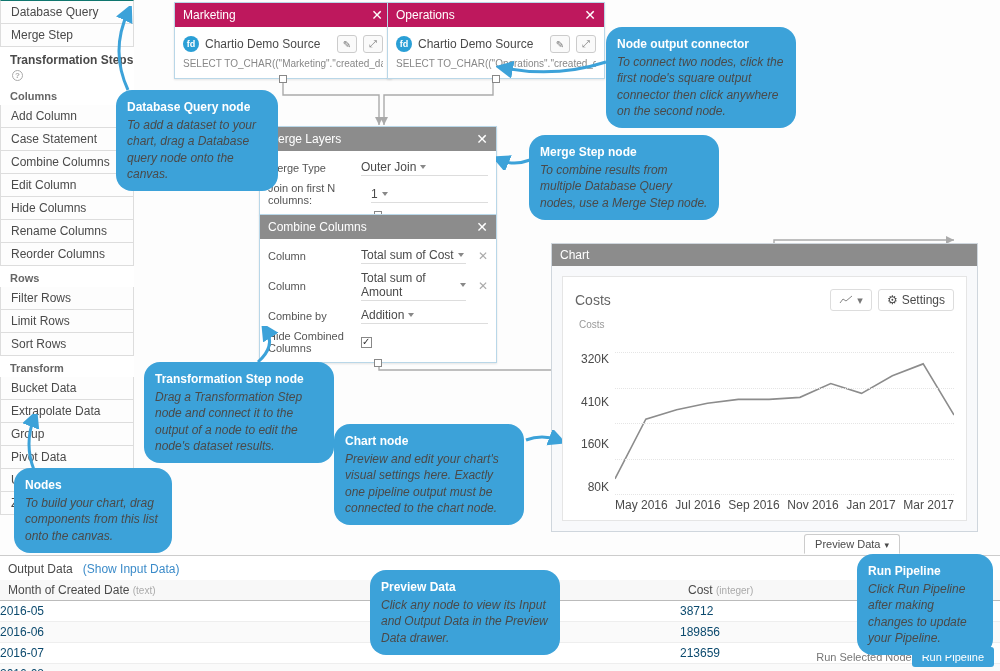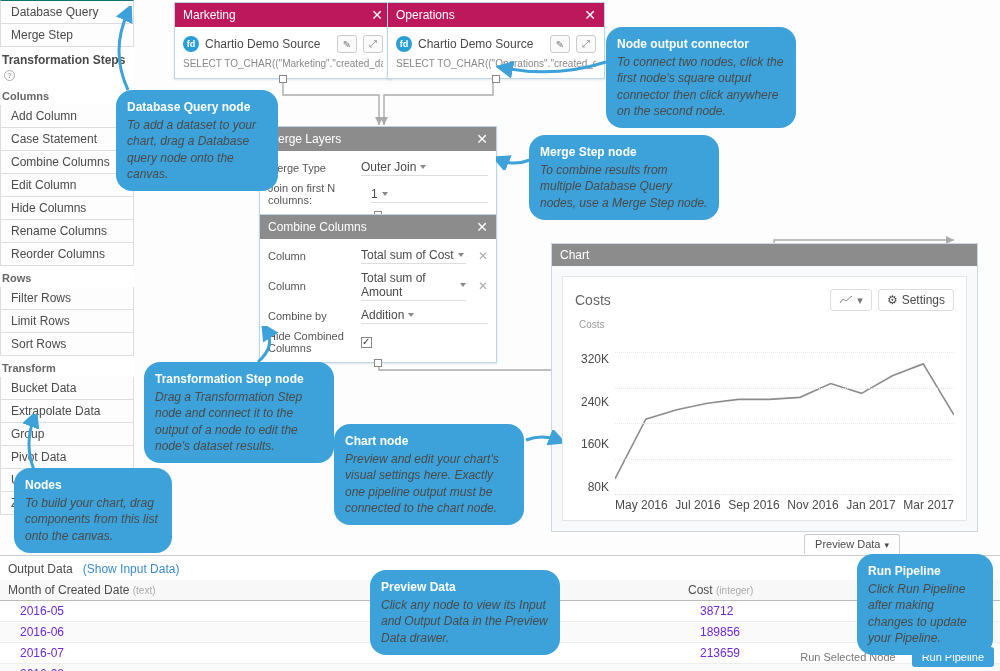--- a/index.html
+++ b/index.html
@@ -1,20 +1,20 @@
 <!DOCTYPE html>
 <html><head>
 <meta charset="utf-8">
 <style>
 *{box-sizing:border-box;margin:0;padding:0;font-family:"Helvetica Neue",Arial,sans-serif;font-size:12px;color:#4a4a4a}
 body{background:#fdfdfd;width:1000px;height:671px;overflow:hidden;position:relative}
 .sidebar{position:absolute;left:0;top:0;width:134px;background:#fff}
 .side-item{border:1px solid #ddd;border-top:none;padding:4px 10px;background:#fdfdfd;cursor:grab}
 .side-item:first-child{border-top:1px solid #0f766e}
-.side-head{font-weight:bold;padding:6px 0 3px 2px;color:#333}
+.side-head{font-weight:bold;padding:6px 0 3px 10px;color:#333}
 .side-head.h2{font-size:11px;color:#666;padding-top:6px}
 .info-icon{display:inline-block;width:11px;height:11px;border:1px solid #aaa;border-radius:50%;font-size:8px;line-height:9px;text-align:center;color:#aaa;margin-left:2px}
 .canvas{position:absolute;left:134px;top:0;right:0;height:555px;background:#fdfdfd}
 .node{position:absolute;border:1px solid #b9d7e8;background:#fff;box-shadow:0 1px 2px rgba(0,0,0,.1)}
 .node-title{background:#be185d;color:#fff;padding:4px 8px;font-size:12px;display:flex;justify-content:space-between;align-items:center}
 .node-title span{color:#fff}
 .close-x{color:#fff;font-size:14px;cursor:pointer}
 .node-body{padding:5px 8px}
 .db-src{display:flex;align-items:center;gap:6px;padding:3px 0}
 .src-icon{width:16px;height:16px;background:#2a9fd6;border-radius:50%;display:inline-flex;align-items:center;justify-content:center;color:#fff;font-size:9px;font-weight:bold}
@@ -48,23 +48,23 @@
 .callout b{color:#fff;font-style:normal;display:block;margin-bottom:2px}
 .arrow-svg{position:absolute;z-index:49}
 .bottom-panel{position:absolute;left:0;right:0;top:555px;bottom:0;border-top:1px solid #ccc;background:#fff}
 .tab{position:absolute;top:-22px;right:100px;background:#fff;border:1px solid #ccc;border-bottom:1px solid #fff;padding:3px 10px;font-size:11px;border-radius:3px 3px 0 0}
 .tab:after{content:"▾";margin-left:4px;font-size:9px}
 .out-head{padding:6px 8px 4px;font-size:12px}
 .out-head a{color:#3b8bc9;cursor:pointer}
 table.data{width:100%;border-collapse:collapse;font-size:11px}
 table.data th{text-align:left;padding:3px 8px;border-bottom:1px solid #bbb;font-weight:normal;color:#555;background:#f8f8f8}
 table.data th .type{color:#aaa;font-size:10px}
-table.data td{padding:3px 20px;border-bottom:1px solid #eee;color:#6d28d9}
+table.data td{padding:3px 0;border-bottom:1px solid #eee;color:#0c4a6e}
 table.data tr:nth-child(even) td{background:#fafafa}
-.bot-actions{position:absolute;right:6px;bottom:4px;display:flex;gap:16px;align-items:center}
+.bot-actions{position:absolute;right:6px;bottom:4px;display:flex;gap:0;align-items:center}
 .run-btn{background:#3ca2d9;color:#fff;padding:4px 10px;border-radius:3px;font-size:11px;cursor:pointer}
 .run-sel{color:#777;font-size:11px;cursor:pointer}
 .rows-info{position:absolute;right:10px;bottom:26px;font-size:10px;color:#888}
 </style>
 </head>
 <body>
 
 <div class="sidebar">
   <div class="side-item">Database Query</div>
   <div class="side-item">Merge Step</div>
@@ -208,21 +208,21 @@
           <div class="c-btn">
               <span>⚙</span>
               <span>Settings</span>
             </div>
         </div>
       </div>
       <div style="font-size:10px;color:#999;padding:4px 0 0 4px">Costs</div>
       <div class="spark">
         <div class="yaxis">
           <span>320K</span>
-          <span>240K</span>
+          <span>410K</span>
           <span>160K</span>
           <span>80K</span>
         </div>
         <div class="plot">
           <div class="grid" style="top:0%"></div><div class="grid" style="top:25%"></div><div class="grid" style="top:50%"></div><div class="grid" style="top:75%"></div><div class="grid" style="top:100%"></div>
           <svg width="100%" height="100%" viewBox="0 0 350 135" preserveAspectRatio="none">
             <polyline id="chartline" fill="none" stroke="#8c8c8c" stroke-width="1.6" points="0,120.483 31.81818181818182,63.804 63.63636363636364,54.877875 95.45454545454545,48.75 127.27272727272728,45 159.0909090909091,45 190.9090909090909,43.125 222.72727272727272,30 254.54545454545456,39.375 286.3636363636364,22.5 318.1818181818182,11.25 350,60"></polyline>
           </svg>
         </div>
         <div class="xaxis" style="position:absolute;left:40px;right:0;bottom:0">

